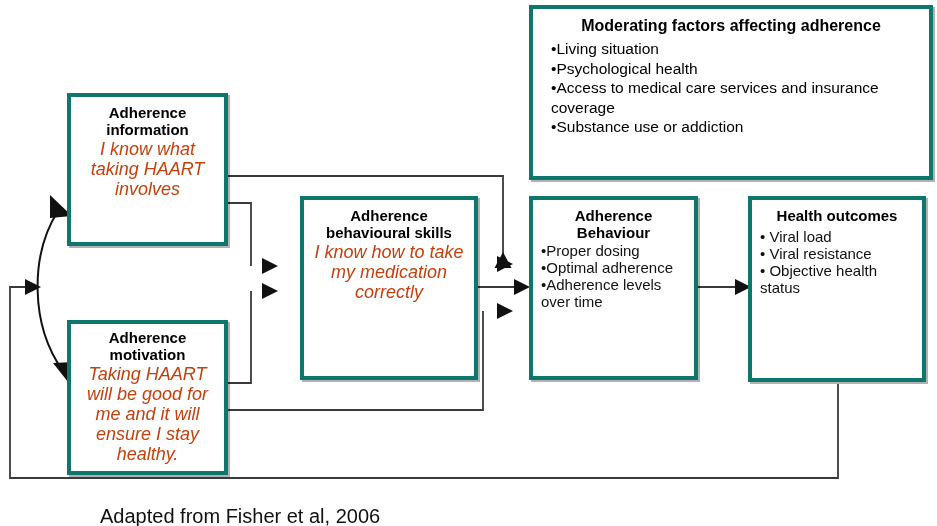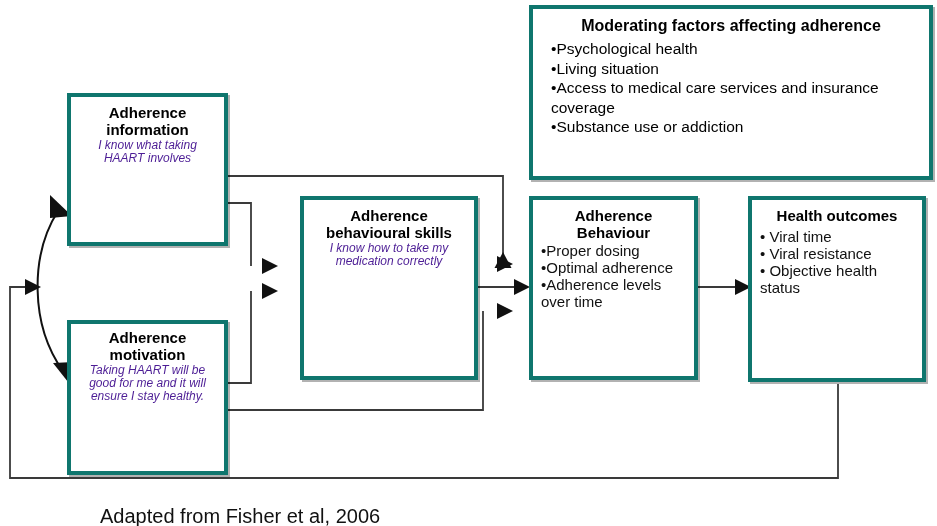--- a/index.html
+++ b/index.html
@@ -3,21 +3,21 @@
 <meta charset="utf-8">
 <style>
   html,body{margin:0;padding:0;background:#fff;}
   body{font-family:"Liberation Sans", sans-serif;}
   #stage{position:relative;width:937px;height:526px;background:#ffffff;overflow:hidden;}
   #wires{position:absolute;left:0;top:0;width:937px;height:526px;}
   .box{position:absolute;background:#fff;border:4px solid #0f766e;box-sizing:border-box;
        box-shadow:2px 2px 0 rgba(0,0,0,0.30);}
   .bx-inner{padding:6px 8px 4px 8px;}
   .ttl{font-weight:bold;text-align:center;font-size:15px;line-height:1.12;color:#000;}
-  .ital{font-style:italic;text-align:center;font-size:12px;line-height:1.12;color:#4c1d95;}
+  .ital{font-style:italic;text-align:center;font-size:18px;line-height:1.12;color:#c2410c;}
   .bullets{font-size:15px;line-height:1.14;color:#111;text-align:left;margin-top:0;}
   .bullets div{margin:0;padding:0;}
   .mod-ttl{font-weight:bold;text-align:center;font-size:16px;padding-top:2px;}
   .mod-list{font-size:15.5px;line-height:1.26;padding-left:10px;margin-top:4px;}
   .caption{position:absolute;left:100px;top:505px;font-size:20px;color:#111;}
 </style>
 </head>
 <body>
 
 <div id="stage">
@@ -76,22 +76,22 @@
     <g fill="#111111" stroke="none">
       <path d="M50,195 L72,216 L50,218 Z"></path>
       <path d="M72,387 L53,363 L74,362 Z"></path>
     </g>
   </svg>
 
   <div class="box" style="left:529px;top:5px;width:404px;height:175px;">
     <div class="bx-inner">
       <div class="mod-ttl">Moderating factors affecting adherence</div>
       <div class="mod-list">
+        <div>•Living situation</div>
         <div>•Psychological health</div>
-        <div>•Living situation</div>
         <div>•Access to medical care services and insurance coverage</div>
         <div>•Substance use or addiction</div>
       </div>
     </div>
   </div>
 
   <div class="box" style="left:67px;top:93px;width:161px;height:153px;">
     <div class="bx-inner" style="padding-top:8px;">
       <div class="ttl">Adherence</div>
       <div class="ttl">information</div>
@@ -124,21 +124,21 @@
         <div>•Optimal adherence</div>
         <div>•Adherence levels over time</div>
       </div>
     </div>
   </div>
 
   <div class="box" style="left:748px;top:196px;width:178px;height:186px;">
     <div class="bx-inner" style="padding-top:8px;">
       <div class="ttl">Health outcomes</div>
       <div class="bullets" style="margin-top:3px;">
-        <div>• Viral time</div>
+        <div>• Viral load</div>
         <div>• Viral resistance</div>
         <div>• Objective health status</div>
       </div>
     </div>
   </div>
 
   <div class="caption">Adapted from Fisher et al, 2006</div>
 </div>
 
 </body></html>

